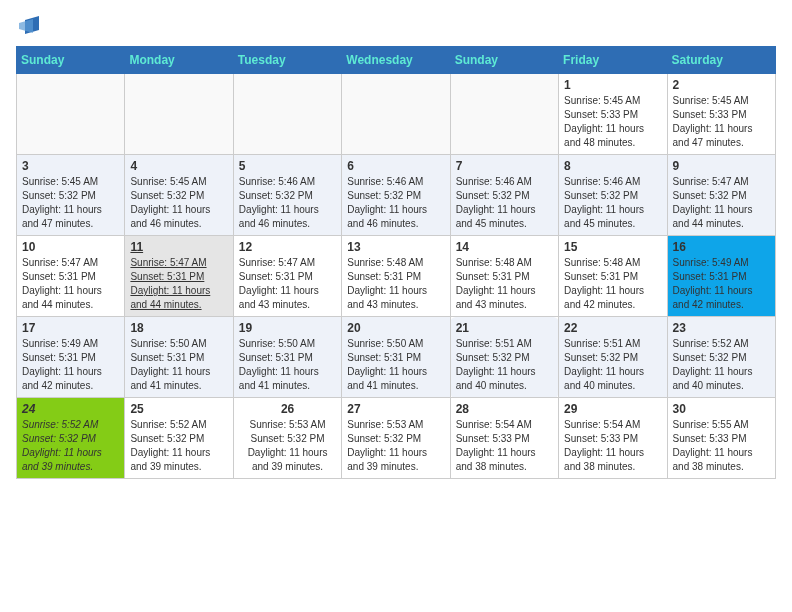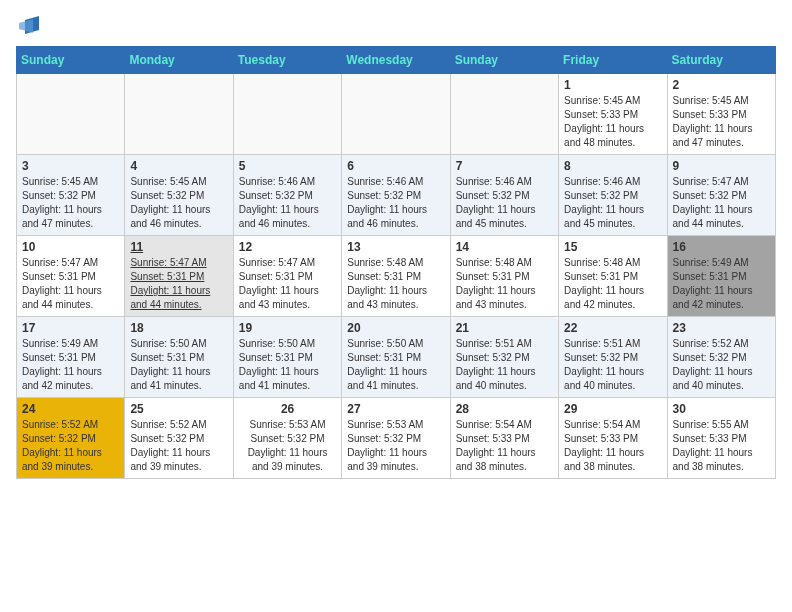--- a/index.html
+++ b/index.html
@@ -237,21 +237,21 @@
         </div>
         </td>
         <td style="background-color: rgb(255, 255, 255);">
           <span class="day-num">15</span>
         <div class="day-info">
           <span>Sunrise: 5:48 AM</span><br>
           <span>Sunset: 5:31 PM</span><br>
           <span>Daylight: 11 hours and 42 minutes.</span>
         </div>
         </td>
-        <td style="background-color: #a3a3a3;">
+        <td style="background-color: #0ea5e9;">
           <span class="day-num">16</span>
         <div class="day-info">
           <span>Sunrise: 5:49 AM</span><br>
           <span>Sunset: 5:31 PM</span><br>
           <span>Daylight: 11 hours and 42 minutes.</span>
         </div>
         </td>
       </tr>
       <tr>
         <td style="background-color: rgb(238, 242, 249);">
@@ -305,21 +305,21 @@
         <td style="background-color: rgb(238, 242, 249); margin-top: 17px;">
           <span class="day-num">23</span>
         <div class="day-info">
           <span>Sunrise: 5:52 AM</span><br>
           <span>Sunset: 5:32 PM</span><br>
           <span>Daylight: 11 hours and 40 minutes.</span>
         </div>
         </td>
       </tr>
       <tr>
-        <td style="background-color: #eab308;">
+        <td style="background-color: #84cc16; font-style: italic;">
           <span class="day-num">24</span>
         <div class="day-info">
           <span>Sunrise: 5:52 AM</span><br>
           <span>Sunset: 5:32 PM</span><br>
           <span>Daylight: 11 hours and 39 minutes.</span>
         </div>
         </td>
         <td style="background-color: rgb(255, 255, 255);">
           <span class="day-num">25</span>
         <div class="day-info">

